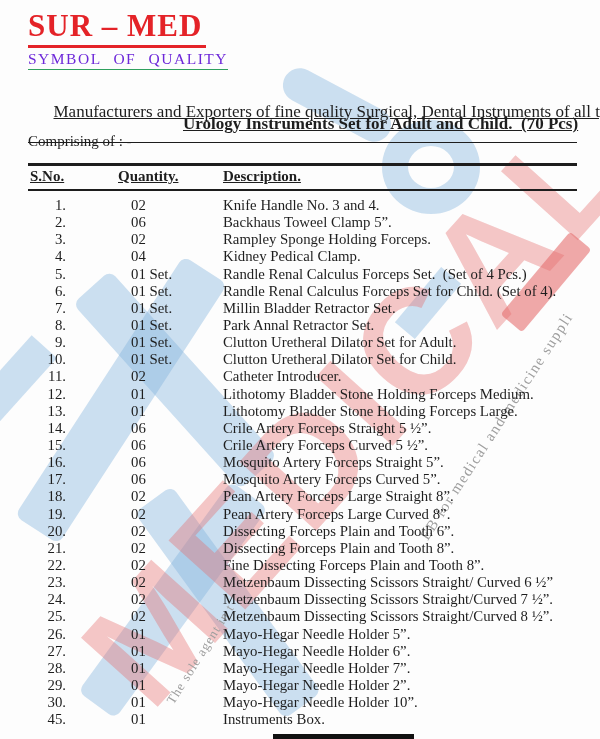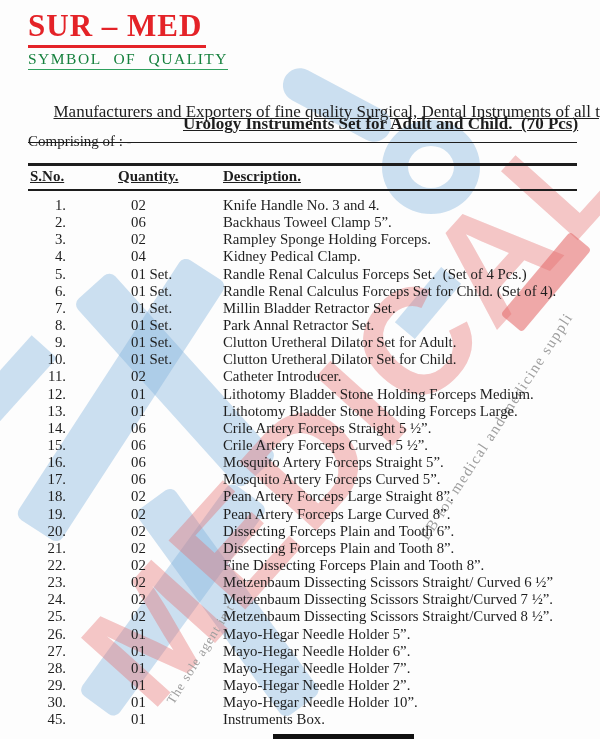--- a/index.html
+++ b/index.html
@@ -50,21 +50,21 @@
 
   .brand-name{
     position:absolute;left:28px;top:8px;
     font-size:31px;font-weight:bold;letter-spacing:1px;
     color:#e42328;border-bottom:3px solid #e42328;
     padding:0 4px 1px 0;white-space:pre;
   }
   .brand-tagline{
     position:absolute;left:28px;top:50px;
     font-size:15.5px;letter-spacing:1.5px;word-spacing:7px;
-    color:#15803d;border-bottom:1.5px solid #2fa05e;
+    color:#6d28d9;border-bottom:1.5px solid #2fa05e;
     padding-bottom:1px;white-space:pre;
   }
   .subtitle-wrap{
     position:absolute;left:28px;top:82px;width:549px;
     border-bottom:1.6px solid #1d1d1d;padding-bottom:0;
     font-size:17px;white-space:pre;
   }
   .subtitle-wrap span{text-decoration:underline;}
   .set-title{
     position:absolute;left:183px;top:114px;

